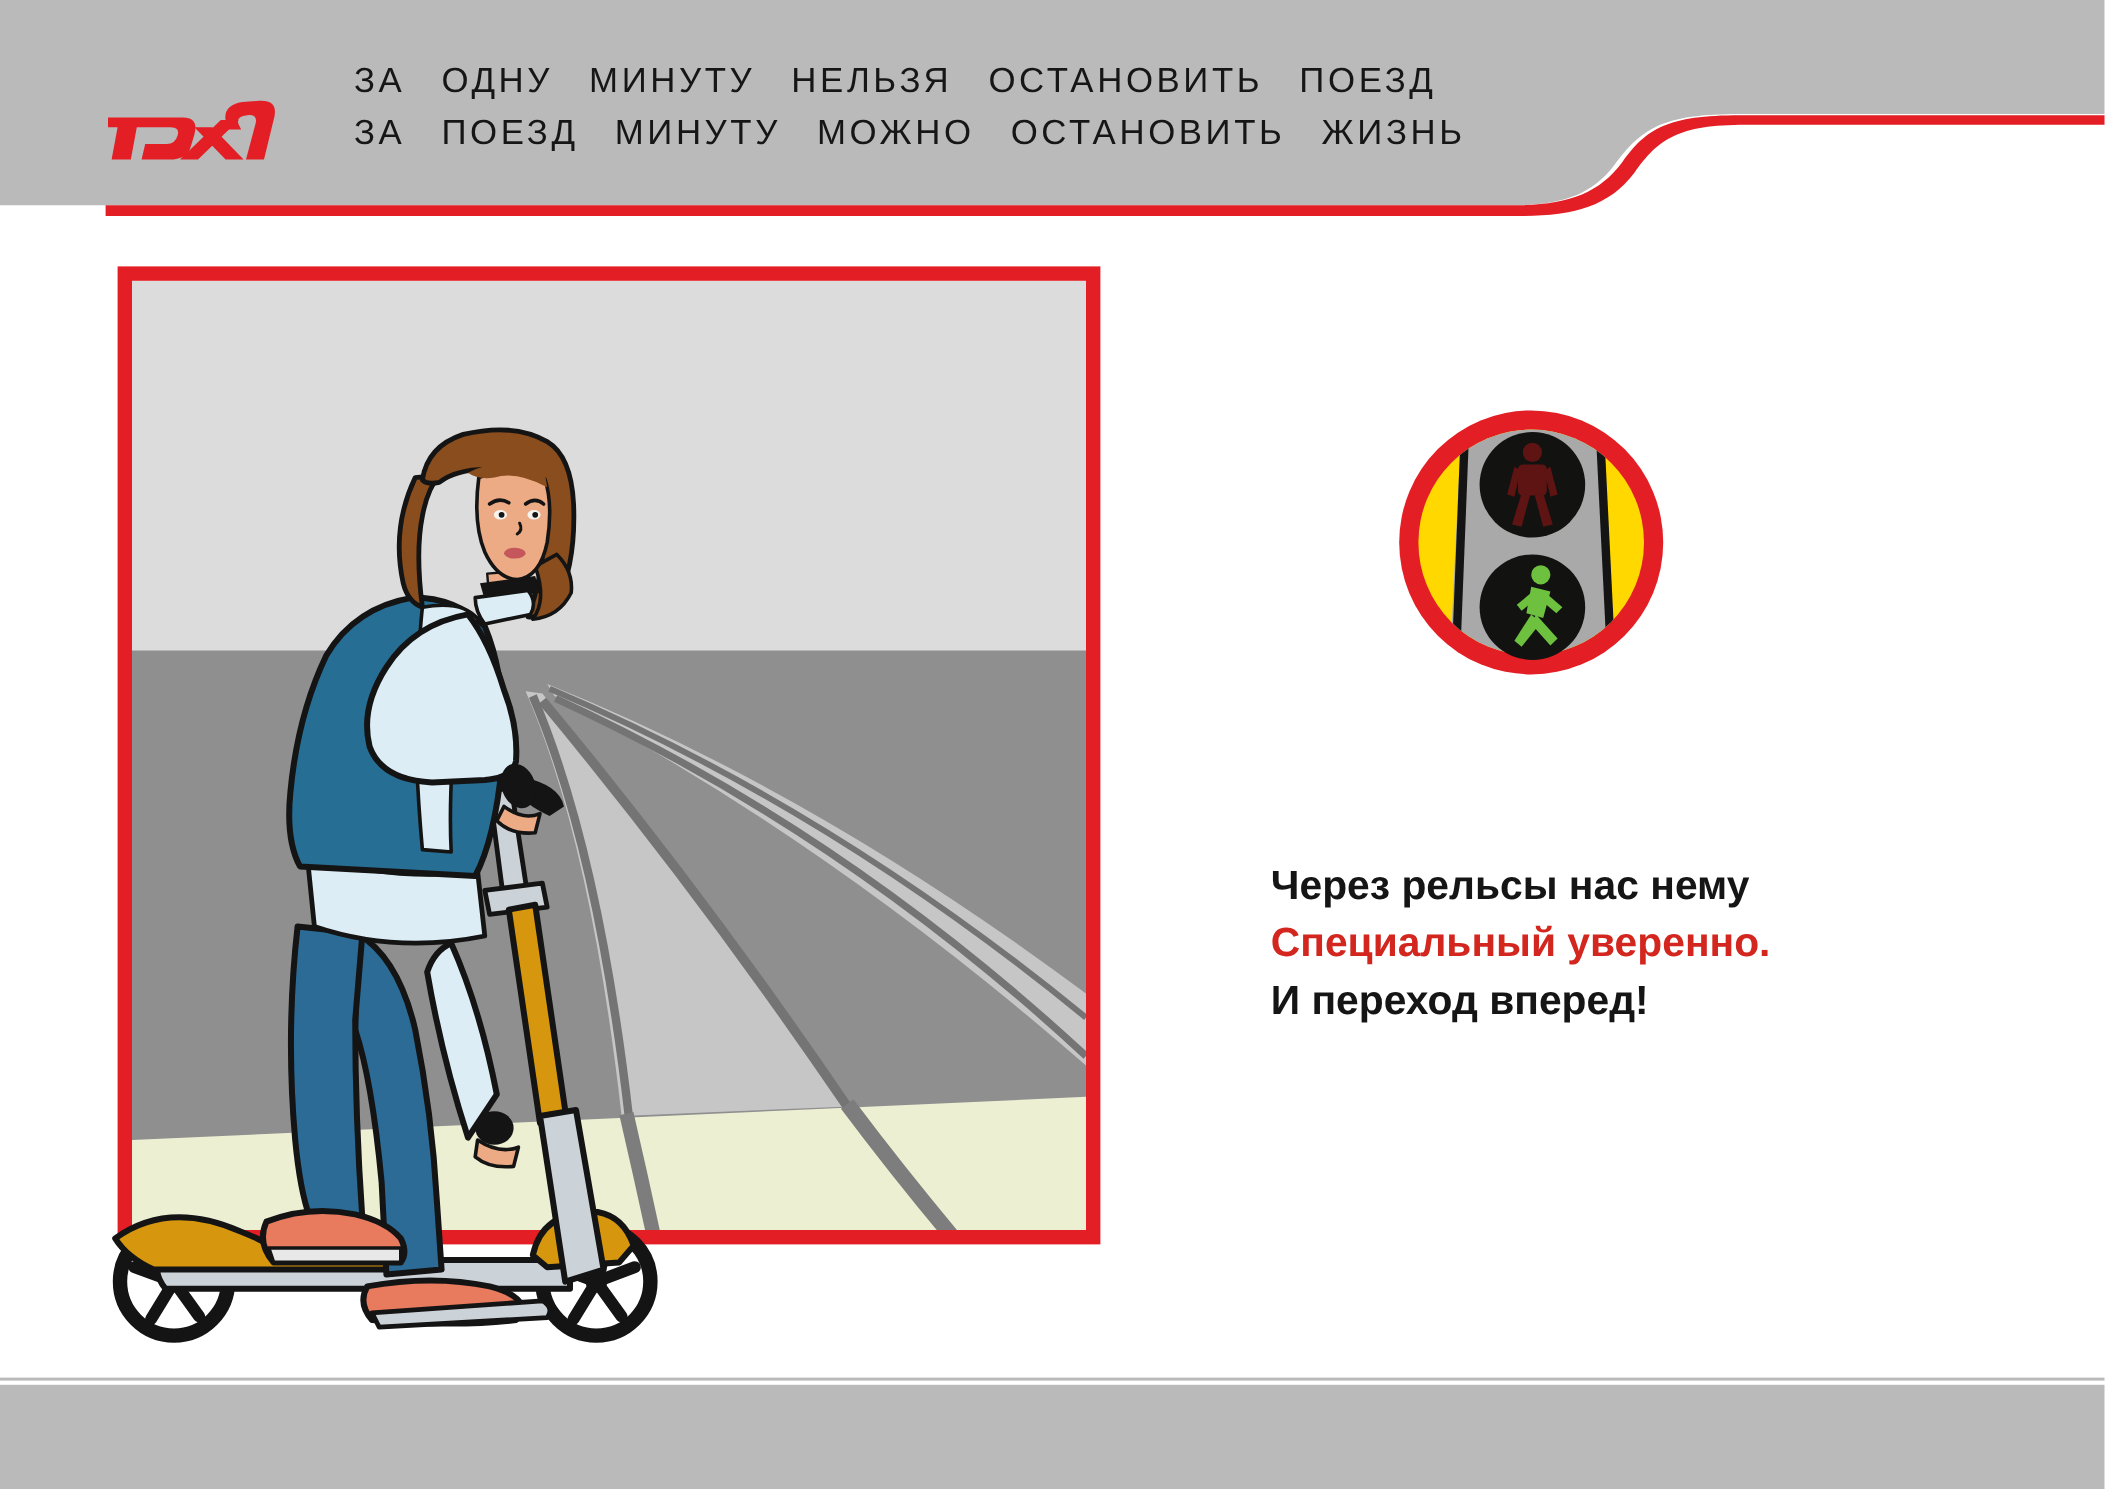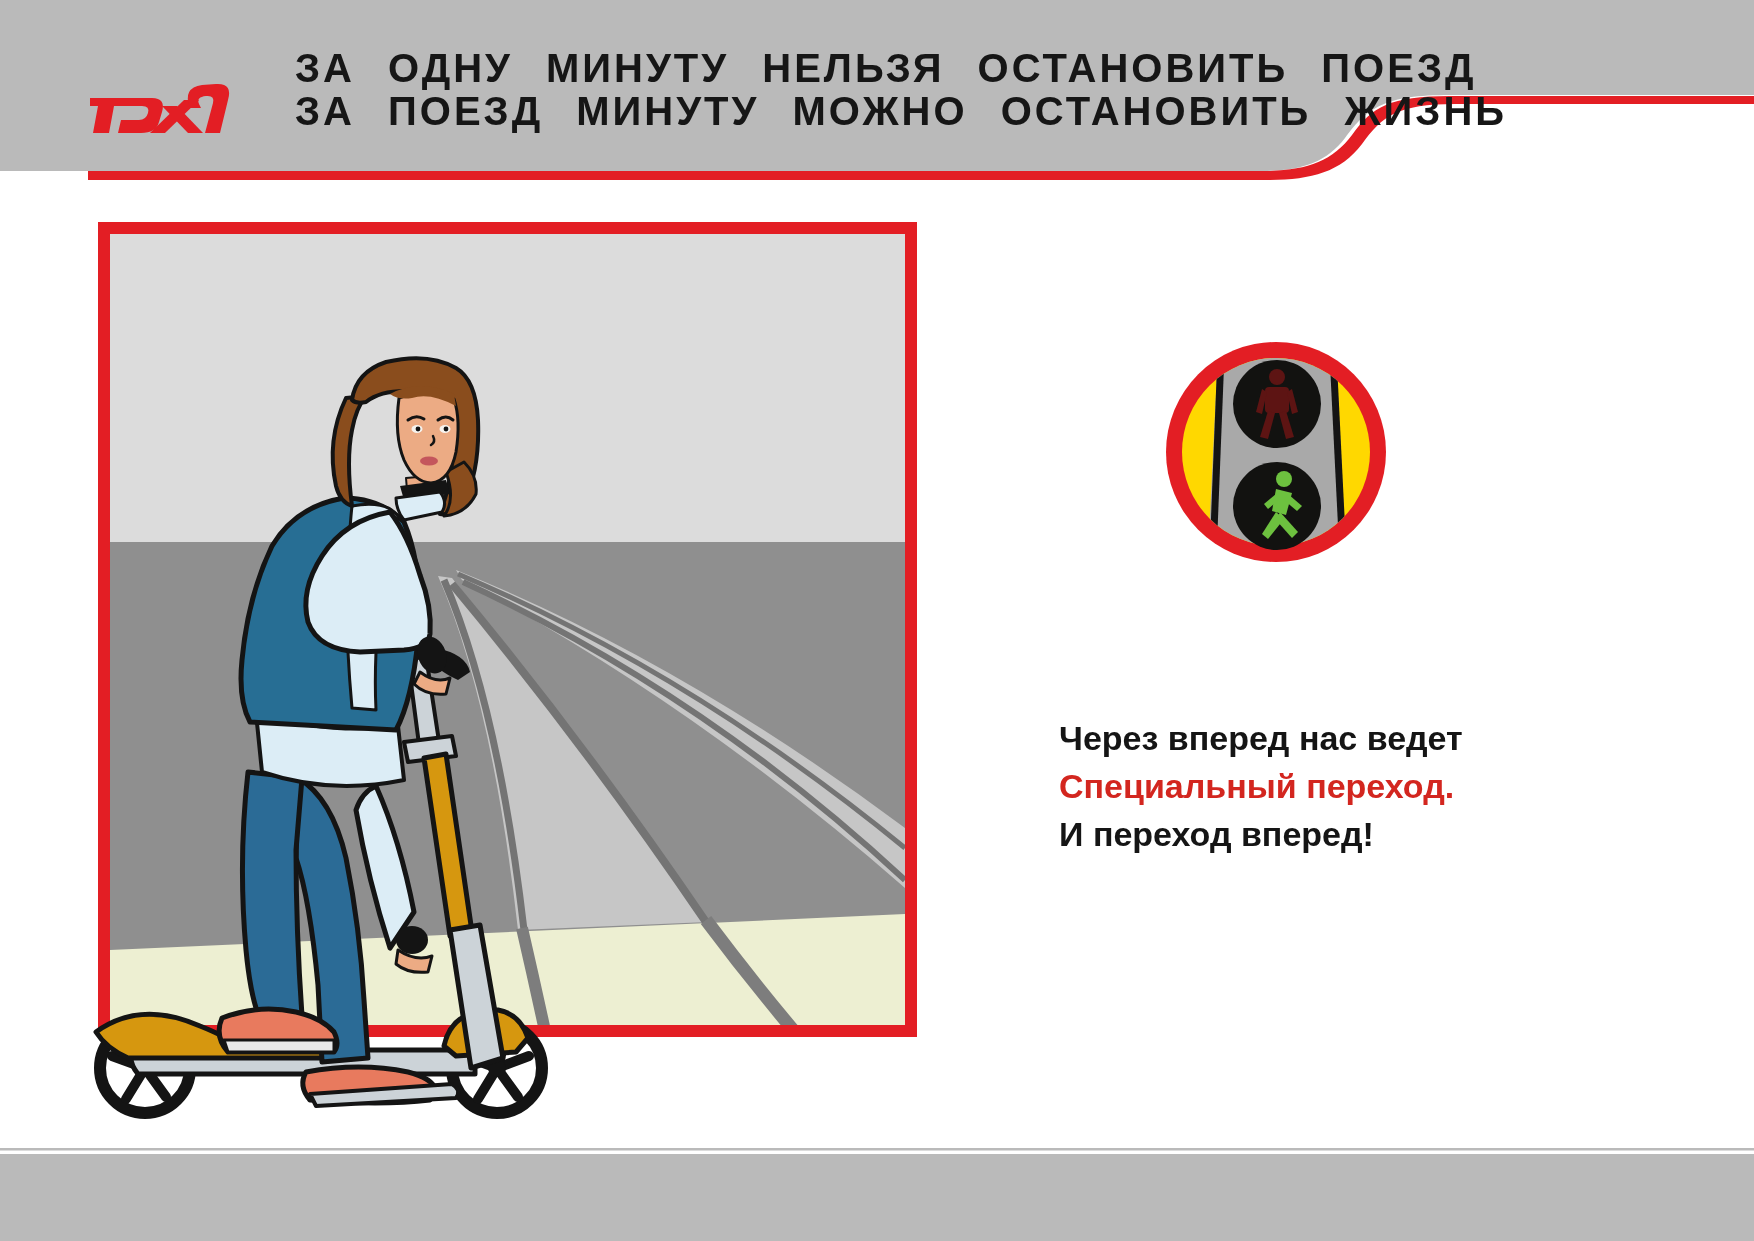--- a/index.html
+++ b/index.html
@@ -11,22 +11,22 @@
     --sign-red-figure:#5d1413; --sign-green-figure:#6dc13f;
     --hair-brown:#8a4d1d; --skin:#ecab84; --lips-red:#c4565c;
     --vest-blue:#276e94; --shirt-pale:#dcedf6; --jeans-blue:#2b6b96;
     --shoe-salmon:#e87a5e; --scooter-metal:#ccd3d8; --scooter-yellow:#d6970f;
     --outline-black:#141414; --white:#ffffff;
   }
   html,body{margin:0;padding:0;}
   .page{position:relative;width:1754px;height:1241px;background:var(--white);
         overflow:hidden;font-family:"Liberation Sans",sans-serif;}
   .art{position:absolute;left:0;top:0;}
-  .header-title{position:absolute;left:295px;top:47px;width:990px;text-align:right;
-        font-weight:700;font-size:40px;line-height:43px;letter-spacing:3px;
+  .header-title{position:absolute;left:295px;top:47px;width:990px;text-align:left;
+        font-weight:400;font-size:29px;line-height:43px;letter-spacing:3px;
         word-spacing:19px;color:var(--title-black);white-space:nowrap;}
   .caption{position:absolute;left:1059px;top:714px;font-weight:700;font-size:34px;
         line-height:48px;color:var(--caption-black);white-space:nowrap;}
   .caption .red{color:var(--caption-red);}
   
   .f-brandred{fill:var(--brand-red);} .f-hgray{fill:var(--header-gray);}
   .f-sky{fill:var(--sky-gray);} .f-ground{fill:var(--ground-gray);}
   .f-track{fill:var(--track-light);} .s-rail{stroke:var(--rail-dark);fill:none;}
   .s-railf{stroke:var(--rail-front);fill:none;} .f-fg{fill:var(--foreground-yellow);}
   .f-signy{fill:var(--sign-yellow);} .f-box{fill:var(--sign-box-gray);}
@@ -201,18 +201,18 @@
       <rect class="f-hgray" x="0" y="1154" width="1754" height="87"></rect>
     </g>
   </svg>
 
   <div class="header-title">
     <div>ЗА ОДНУ МИНУТУ НЕЛЬЗЯ ОСТАНОВИТЬ ПОЕЗД</div>
     <div>ЗА ПОЕЗД МИНУТУ МОЖНО ОСТАНОВИТЬ ЖИЗНЬ</div>
   </div>
 
   <div class="caption">
-    <div>Через вперед нас ведет</div>
-    <div class="red">Специальный переход.</div>
+    <div>Через рельсы нас нему</div>
+    <div class="red">Специальный уверенно.</div>
     <div>И переход вперед!</div>
   </div>
 
 </div>
 
 </body></html>

